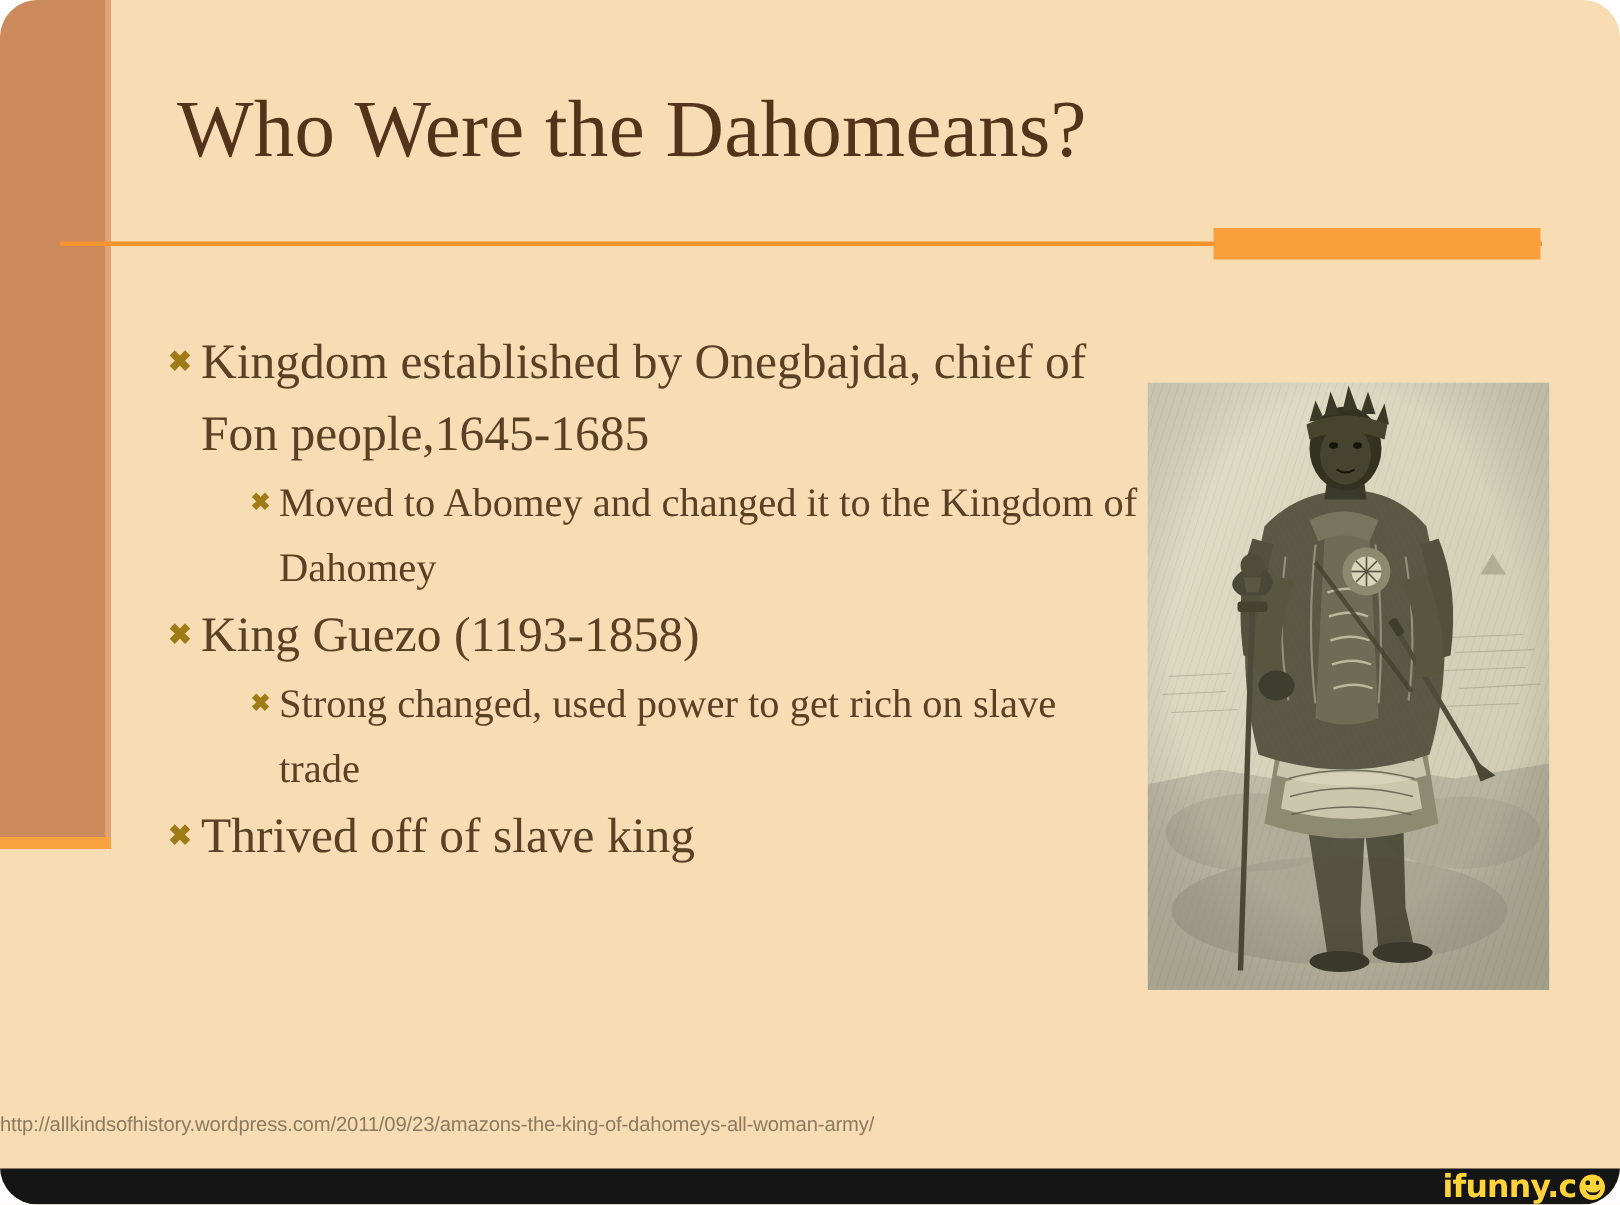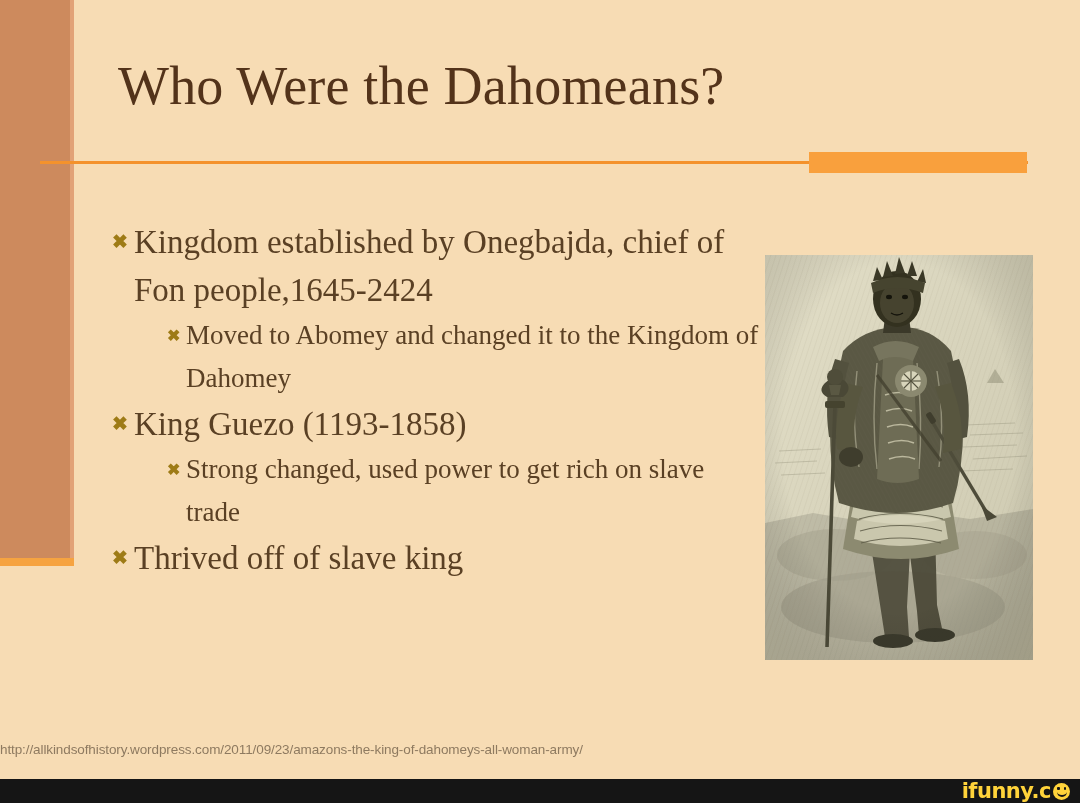--- a/index.html
+++ b/index.html
@@ -7,20 +7,21 @@
     padding: 0;
     background: #ffffff;
   }
   #slide {
     position: relative;
     width: 1080px;
     height: 803px;
     overflow: hidden;
     background: #f7dcb4;
     font-family: "Liberation Serif", "DejaVu Serif", serif;
+    border-radius: 25px;
   }
 
   
   .side-bar {
     position: absolute;
     left: 0;
     top: 0;
     width: 70px;
     height: 565px;
     background: #cd8a5d;
@@ -207,21 +208,21 @@
 
   <div class="title">Who Were the Dahomeans?</div>
 
   <div class="rule"></div>
   <div class="accent-block"></div>
 
   <div class="bullets">
 
     <div class="bullet-row level1">
       <span class="bullet-mark">✖</span>
-      <span class="bullet-text">Kingdom established by Onegbajda, chief of Fon people,1645-2424</span>
+      <span class="bullet-text">Kingdom established by Onegbajda, chief of Fon people,1645-1685</span>
     </div>
 
     <div class="bullet-row level2">
       <span class="bullet-mark">✖</span>
       <span class="bullet-text">Moved to Abomey and changed it to the Kingdom of Dahomey</span>
     </div>
 
     <div class="bullet-row level1">
       <span class="bullet-mark">✖</span>
       <span class="bullet-text">King Guezo (1193-1858)</span>

